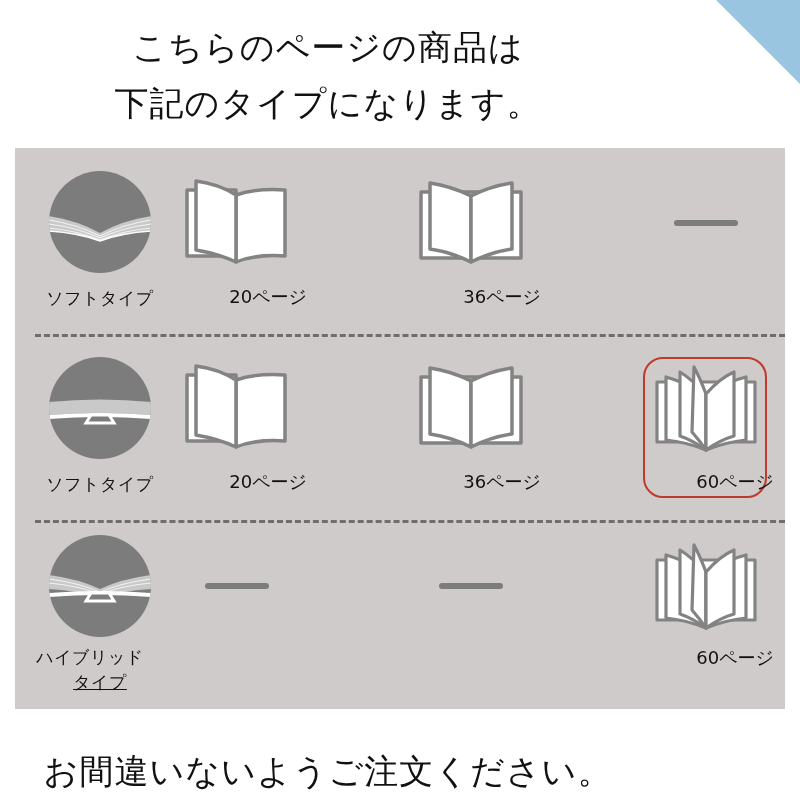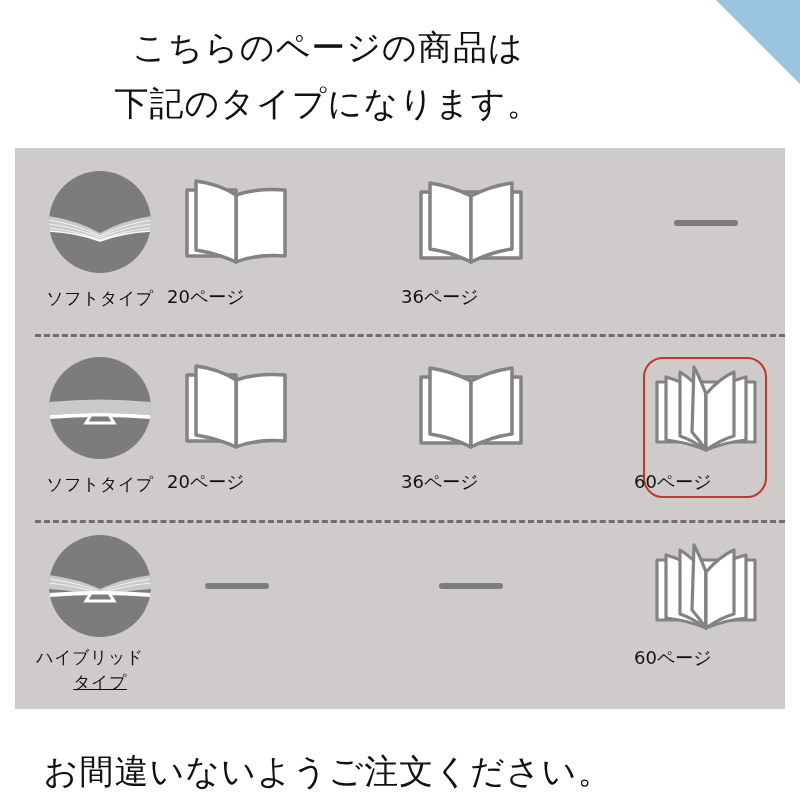--- a/index.html
+++ b/index.html
@@ -30,21 +30,21 @@
     position: absolute; width: 102px; height: 102px; border-radius: 50%;
     background: #7c7c7c; overflow: hidden;
   }
   .circle svg { position: absolute; left: 0; top: 0; }
   .type-label {
     position: absolute; width: 150px; text-align: center;
     font-size: 17px; line-height: 25px; color: #111; letter-spacing: 0.5px;
   }
   .book { position: absolute; }
   .page-label {
-    position: absolute; width: 140px; text-align: left;
+    position: absolute; width: 140px; text-align: right;
     font-size: 18px; line-height: 24px; color: #111;
   }
   .dash {
     position: absolute; height: 6px; width: 64px; border-radius: 3px;
     background: #7c7c7c;
   }
   .highlight {
     position: absolute; left: 643px; top: 357px; width: 120px; height: 137px;
     border: 2px solid #c0392b; border-radius: 20px; box-sizing: content-box;
   }

